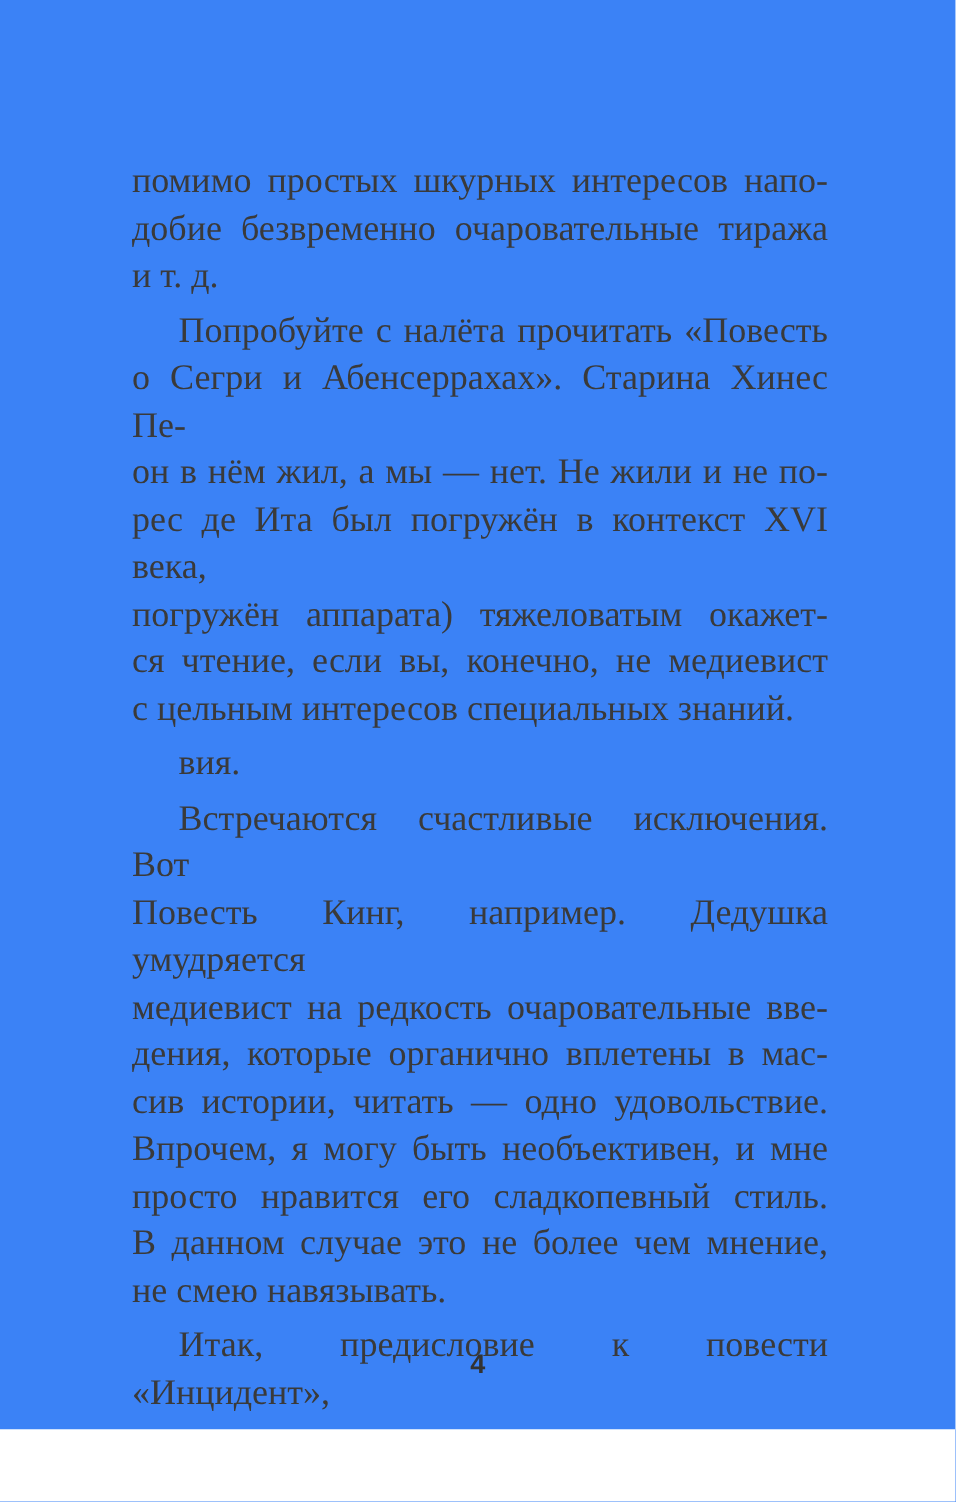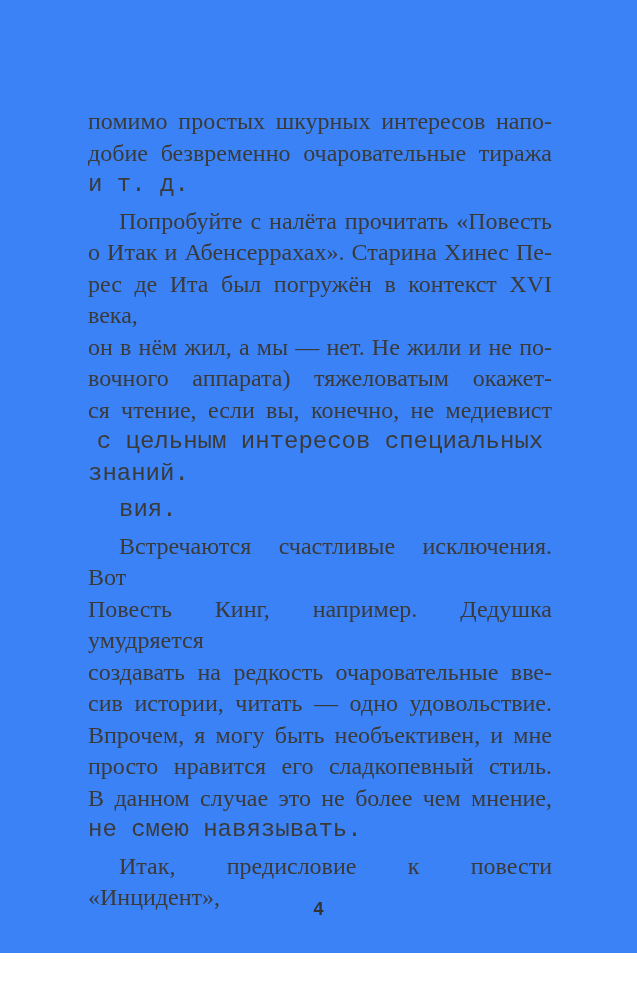--- a/index.html
+++ b/index.html
@@ -33,21 +33,20 @@
   .para.indent .line:first-child {
     text-indent: 31px;
   }
   .line {
     text-align: justify;
     text-align-last: justify;
   }
   .line.end {
     text-align: center;
     text-align-last: left;
-    font-family: Liberation Mono, monospace;
   }
   .folio {
     position: absolute;
     top: 897px;
     left: 0;
     width: 100%;
     text-align: center;
     font-family: "Liberation Sans", "DejaVu Sans", sans-serif;
     font-weight: bold;
     font-size: 18px;
@@ -63,36 +62,37 @@
   <div class="text-block">
 
     <div class="para">
       <div class="line">помимо простых шкурных интересов напо-</div>
       <div class="line">добие безвременно очаровательные тиража</div>
       <div class="line end">и т. д.</div>
     </div>
 
     <div class="para indent">
       <div class="line">Попробуйте с налёта прочитать «Повесть</div>
-      <div class="line">о Итак и Абенсеррахах». Старина Хинес Пе-</div>
+      <div class="line">о Сегри и Абенсеррахах». Старина Хинес Пе-</div>
+      <div class="line">он в нём жил, а мы — нет. Не жили и не по-</div>
       <div class="line">рес де Ита был погружён в контекст XVI века,</div>
-      <div class="line">он в нём жил, а мы — нет. Не жили и не по-</div>
-      <div class="line">вочного аппарата) тяжеловатым окажет-</div>
+      <div class="line">погружён аппарата) тяжеловатым окажет-</div>
       <div class="line">ся чтение, если вы, конечно, не медиевист</div>
       <div class="line end">с цельным интересов специальных знаний.</div>
     </div>
 
     <div class="para indent">
       <div class="line end">вия.</div>
     </div>
 
     <div class="para indent">
       <div class="line">Встречаются счастливые исключения. Вот</div>
       <div class="line">Повесть Кинг, например. Дедушка умудряется</div>
-      <div class="line">создавать на редкость очаровательные вве-</div>
+      <div class="line">медиевист на редкость очаровательные вве-</div>
+      <div class="line">дения, которые органично вплетены в мас-</div>
       <div class="line">сив истории, читать — одно удовольствие.</div>
       <div class="line">Впрочем, я могу быть необъективен, и мне</div>
       <div class="line">просто нравится его сладкопевный стиль.</div>
       <div class="line">В данном случае это не более чем мнение,</div>
       <div class="line end">не смею навязывать.</div>
     </div>
 
     <div class="para indent">
       <div class="line">Итак, предисловие к повести «Инцидент»,</div>
 

